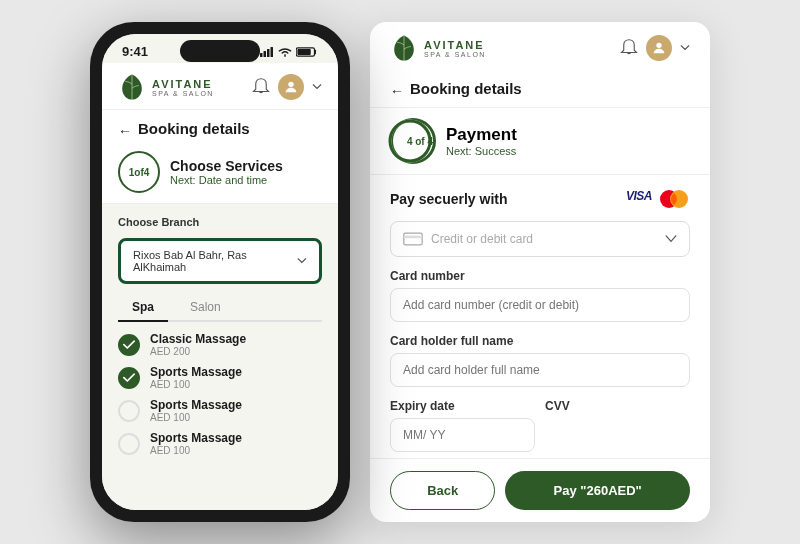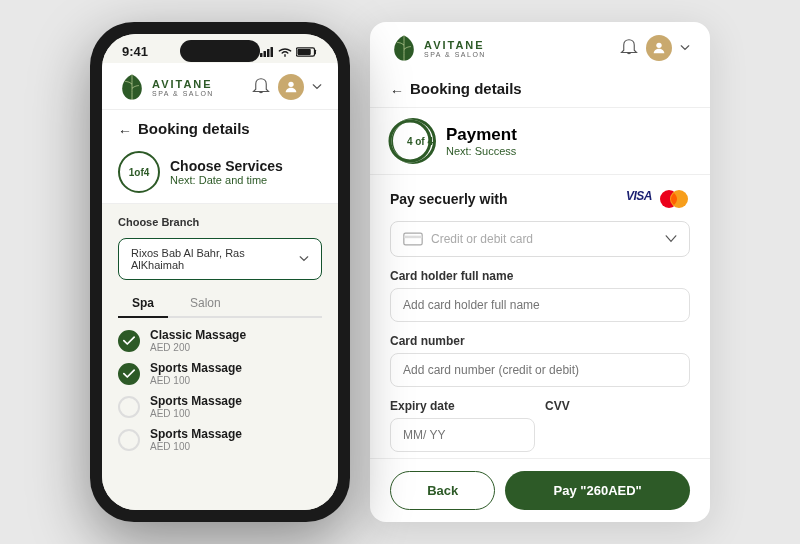--- a/index.html
+++ b/index.html
@@ -195,21 +195,21 @@
     }
 
     .branch-label {
       font-size: 11px;
       font-weight: 600;
       color: #333;
     }
 
     .branch-select {
       background: white;
-      border: 1px solid #14532d;
+      border: 3px solid #14532d;
       border-radius: 8px;
       padding: 8px 12px;
       display: flex;
       justify-content: space-between;
       align-items: center;
       font-size: 11px;
       color: #333;
     }
 
     .tab-row {
@@ -670,27 +670,27 @@
           <rect x="1" y="1" width="22" height="14" rx="2" stroke="#aaa" stroke-width="1.5" fill="none"></rect>
           <rect x="1" y="4" width="22" height="3" fill="#ddd"></rect>
         </svg>
         <span class="card-select-text">Credit or debit card</span>
         <svg width="12" height="8" viewBox="0 0 14 10">
           <path d="M1 1 L7 8 L13 1" stroke="#555" stroke-width="1.5" fill="none" stroke-linecap="round"></path>
         </svg>
       </div>
 
       <div class="form-group">
+        <label class="form-label">Card number</label>
+        <input class="form-input" readonly="" placeholder="Add card number (credit or debit)" style="">
+      </div>
+
+      <div class="form-group">
         <label class="form-label">Card holder full name</label>
         <input class="form-input" readonly="" placeholder="Add card holder full name" style="">
-      </div>
-
-      <div class="form-group">
-        <label class="form-label">Card number</label>
-        <input class="form-input" readonly="" placeholder="Add card number (credit or debit)" style="">
       </div>
 
       <div class="form-row">
         <div class="form-group">
           <label class="form-label">Expiry date</label>
           <input class="form-input" readonly="" placeholder="MM/ YY" style="">
         </div>
         <div class="form-group">
           <label class="form-label">CVV</label>
         </div>

